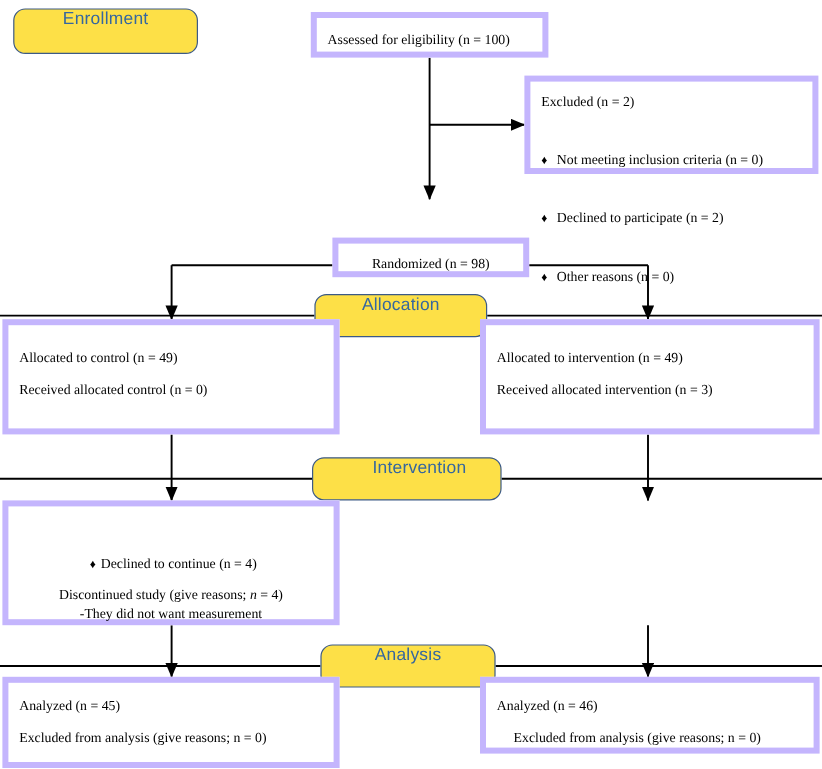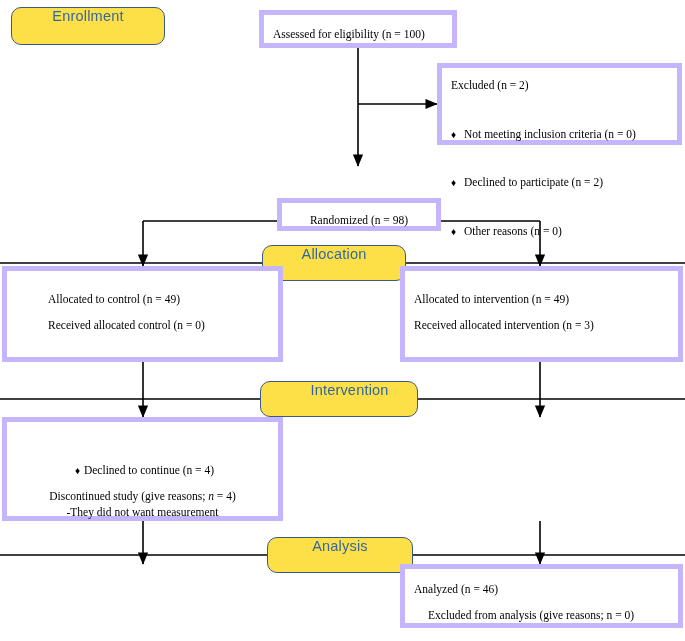--- a/index.html
+++ b/index.html
@@ -75,21 +75,21 @@
   
   #enrollment-stage { left: 11px;  top: 7px;   width: 154px; height: 38px; }
   #allocation-stage { left: 262px; top: 245px; width: 144px; height: 36px; }
   #intervention-stage{left: 260px; top: 381px; width: 158px; height: 36px; padding-left: 21px; }
   #analysis-stage   { left: 267px; top: 537px; width: 146px; height: 36px; }
 
   #assessed-box     { left: 259px; top: 10px;  width: 198px; height: 38px; }
   #excluded-box     { left: 437px; top: 63px;  width: 245px; height: 82px; }
   #randomized-box   { left: 277px; top: 166px; width: 164px; height: 33px; margin-top: 32px; }
 
-  #alloc-control-box     { left: 2px;   top: 266px; width: 281px; height: 96px; padding-left: 32px; }
+  #alloc-control-box     { left: 2px;   top: 266px; width: 281px; height: 96px; }
   #alloc-intervention-box{ left: 400px; top: 266px; width: 283px; height: 96px; }
 
   #interv-control-box     { left: 2px;   top: 417px; width: 281px; height: 104px; text-align: center; }
   #interv-intervention-box{ left: 400px; top: 417px; width: 283px; height: 104px; }
 
   #analysis-control-box     { left: 2px;   top: 564px; width: 281px; height: 76px; }
   #analysis-intervention-box{ left: 400px; top: 564px; width: 283px; height: 64px; }
 </style>
 </head>
 <body>
@@ -194,20 +194,27 @@
       <span class="bullet-line">
         <span class="bul">♦</span><span>Declined to continue (n = 4)</span>
       </span>
       <div class="spacer-sm"></div>
       <span class="line"><span>Discontinued study (give reasons; </span><em class="nital">n</em><span> = 4)</span></span>
       <span class="line">-They did not want measurement</span>
     </div>
   </div>
 
 
+  <div class="node" id="analysis-control-box">
+    <div class="pad" style="padding-top:12px;">
+      <span class="line">Analyzed (n = 45)</span>
+      <div class="spacer-sm"></div>
+      <span class="line">Excluded from analysis (give reasons; n = 0)</span>
+    </div>
+  </div>
 
   <div class="node" id="analysis-intervention-box">
     <div class="pad" style="padding-top:12px;">
       <span class="line">Analyzed (n = 46)</span>
       <div class="spacer-sm"></div>
       <span class="line indent-right">Excluded from analysis (give reasons; n = 0)</span>
     </div>
   </div>
 
 </div>

